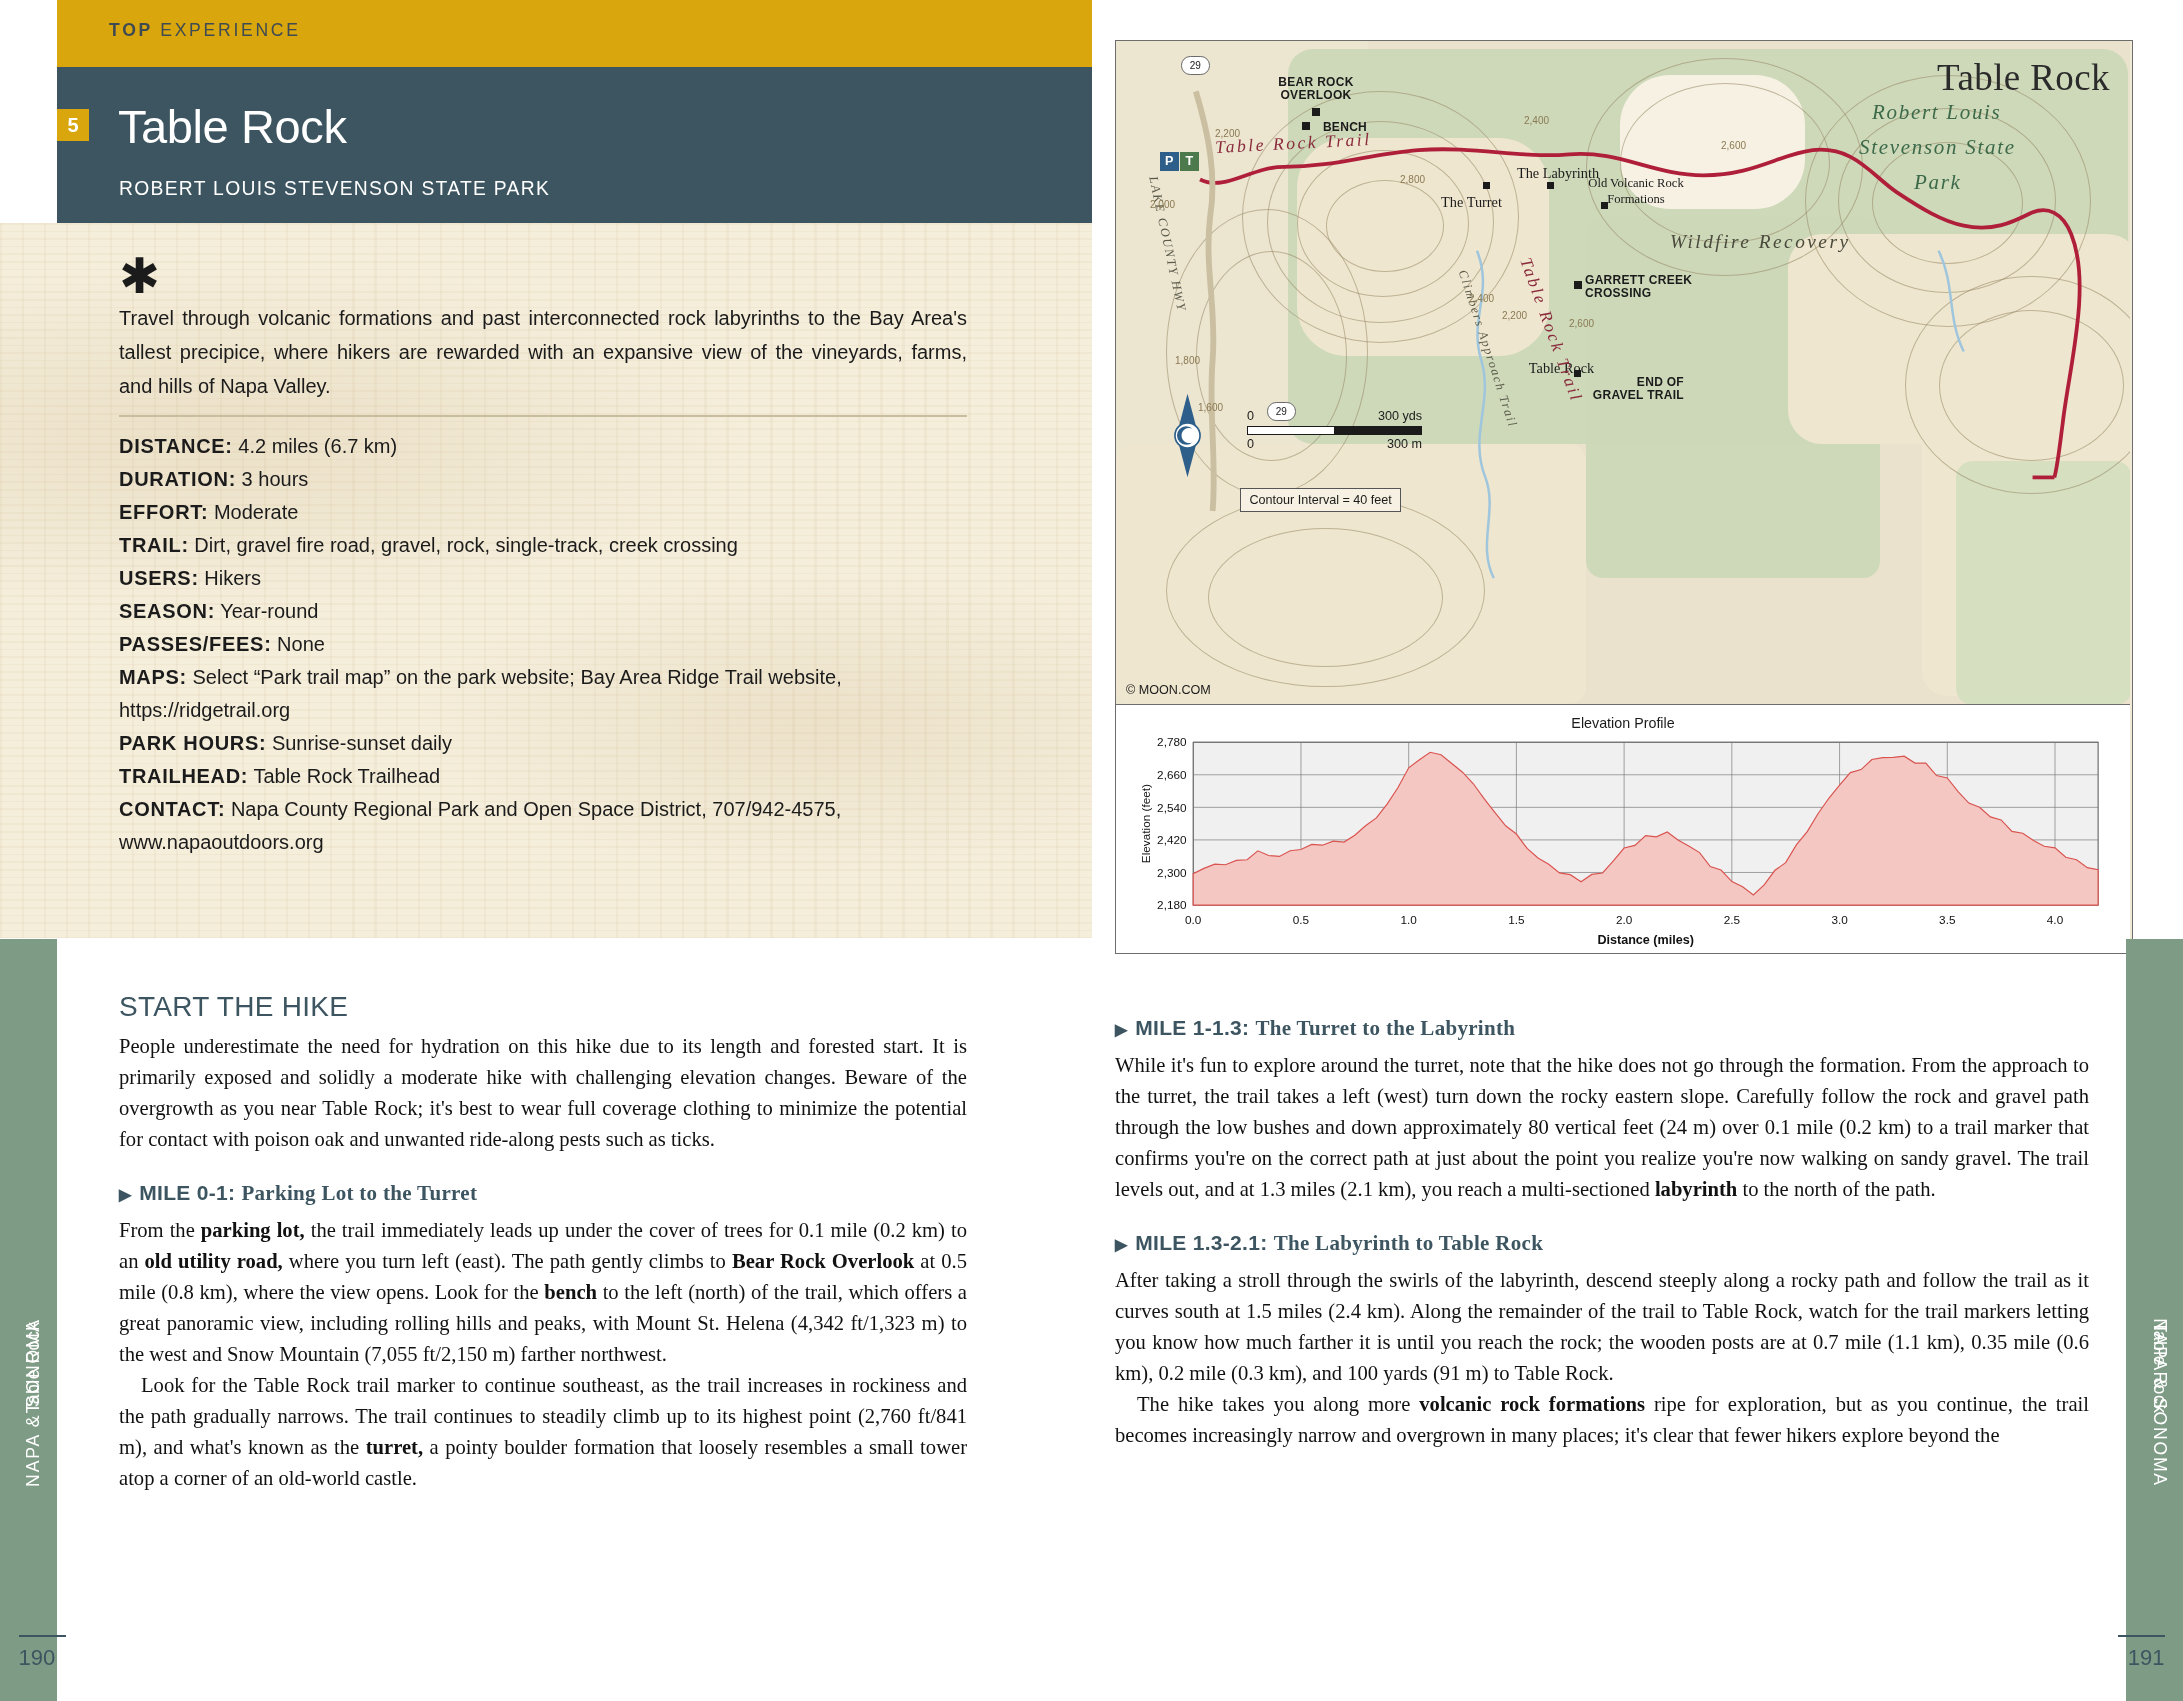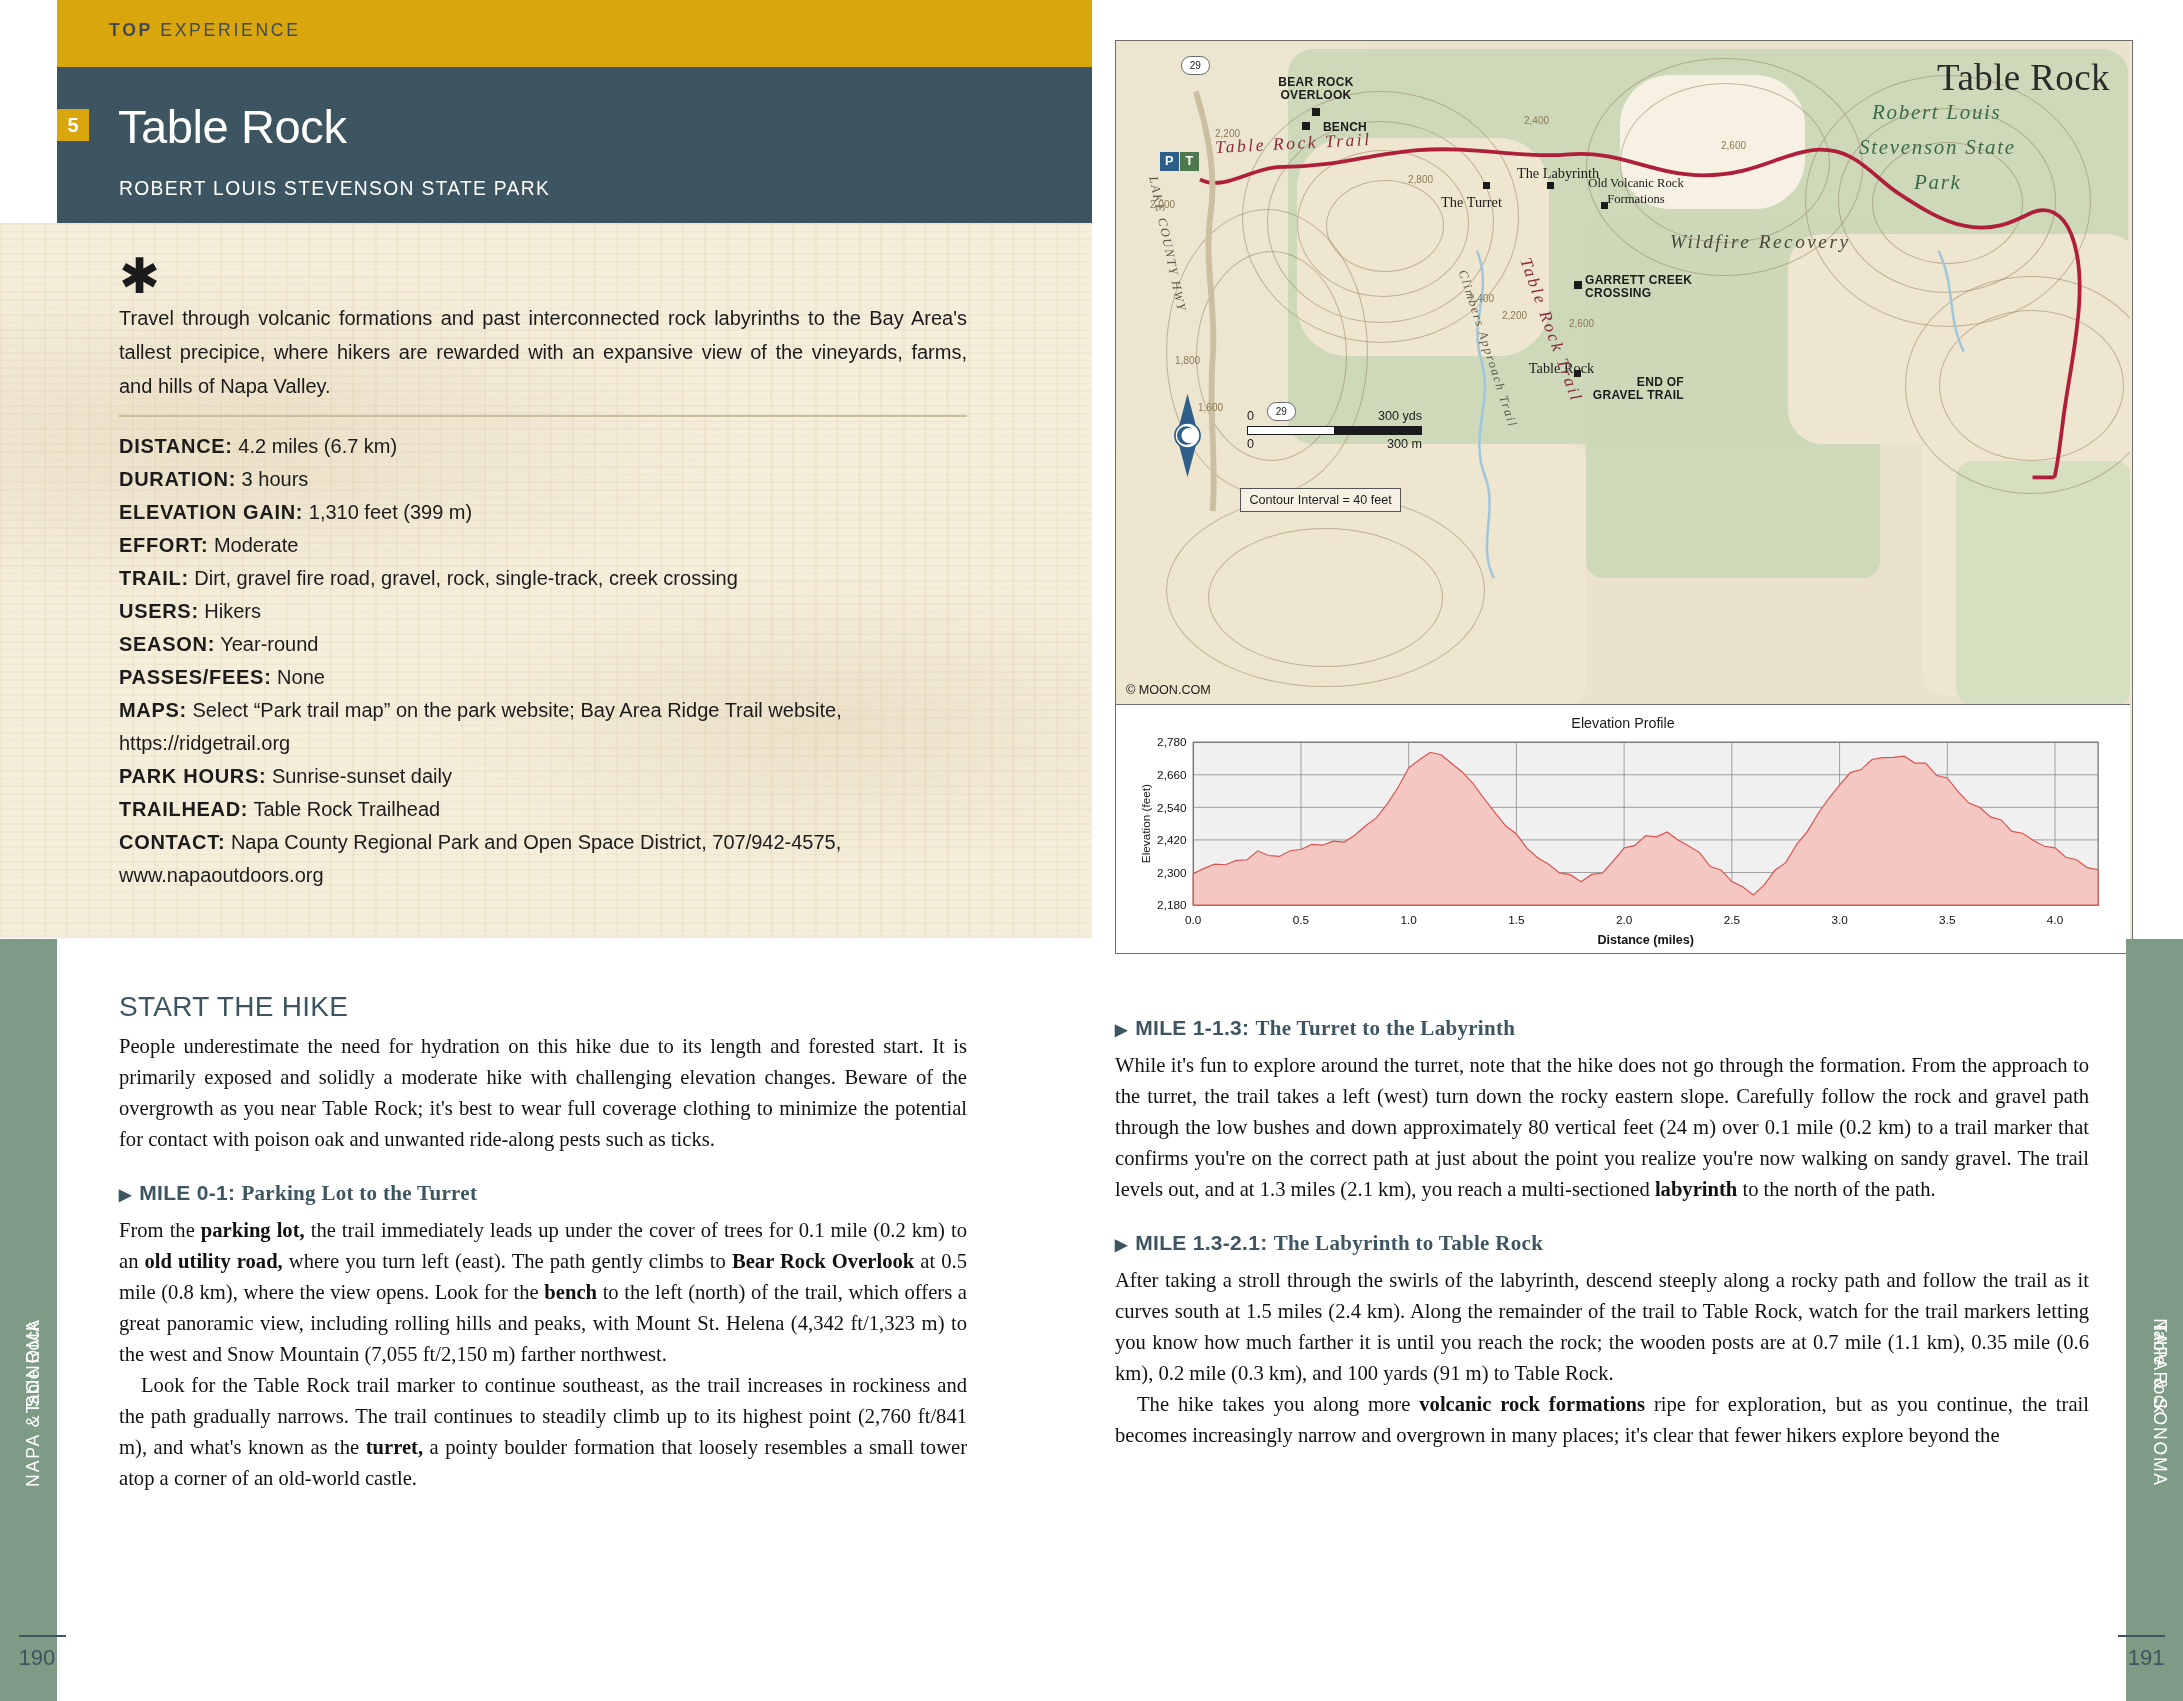--- a/index.html
+++ b/index.html
@@ -281,21 +281,20 @@
     <div class="hike-subtitle">ROBERT LOUIS STEVENSON STATE PARK</div>
 
     <div class="info-panel"></div>
     <div class="asterisk">✱</div>
     <div class="intro-text">Travel through volcanic formations and past interconnected rock labyrinths to the Bay Area's tallest precipice, where hikers are rewarded with an expansive view of the vineyards, farms, and hills of Napa Valley.</div>
     <div class="divider"></div>
 
     <div class="specs">
       <div><span class="lbl">DISTANCE:</span> <span>4.2 miles (6.7 km)</span></div>
       <div><span class="lbl">DURATION:</span> <span>3 hours</span></div>
-      <div><span class="lbl">ELEVATION GAIN:</span> <span>1,310 feet (399 m)</span></div>
       <div><span class="lbl">EFFORT:</span> <span>Moderate</span></div>
       <div><span class="lbl">TRAIL:</span> <span>Dirt, gravel fire road, gravel, rock, single-track, creek crossing</span></div>
       <div><span class="lbl">USERS:</span> <span>Hikers</span></div>
       <div><span class="lbl">SEASON:</span> <span>Year-round</span></div>
       <div><span class="lbl">PASSES/FEES:</span> <span>None</span></div>
       <div><span class="lbl">MAPS:</span> <span>Select “Park trail map” on the park website; Bay Area Ridge Trail website, https://ridgetrail.org</span></div>
       <div><span class="lbl">PARK HOURS:</span> <span>Sunrise-sunset daily</span></div>
       <div><span class="lbl">TRAILHEAD:</span> <span>Table Rock Trailhead</span></div>
       <div><span class="lbl">CONTACT:</span> <span>Napa County Regional Park and Open Space District, 707/942-4575, www.napaoutdoors.org</span></div>
     </div>
@@ -403,21 +402,21 @@
         <div class="map-poi" style="left:467px; top:335px; width:101px; text-align:right;">END OF GRAVEL TRAIL</div>
 
         <div class="trail-label" style="left:99px; top:92px; color:#8a2b3c; font-size:17.6px; letter-spacing:2.5px; transform:rotate(-3deg);">Table Rock Trail</div>
         <div class="trail-label" style="left:418px; top:214px; color:#8a2b3c; font-size:17px; letter-spacing:2.5px; transform:rotate(70deg); transform-origin:left top;">Table Rock Trail</div>
         <div class="trail-label" style="left:353px; top:227px; color:#5a5a4a; font-size:12.6px; letter-spacing:1.7px; transform:rotate(72deg); transform-origin:left top;">Climbers Approach Trail</div>
         <div class="trail-label" style="left:44px; top:134px; color:#5a5a4a; font-size:12.6px; letter-spacing:1.7px; transform:rotate(78deg); transform-origin:left top;">LAKE COUNTY HWY</div>
 
         <div class="elev-lbl" style="left:99px; top:87px;">2,200</div>
         <div class="elev-lbl" style="left:408px; top:74px;">2,400</div>
         <div class="elev-lbl" style="left:605px; top:99px;">2,600</div>
-        <div class="elev-lbl" style="left:292px; top:133px;">2,800</div>
+        <div class="elev-lbl" style="left:284px; top:133px;">2,800</div>
         <div class="elev-lbl" style="left:34px; top:158px;">2,000</div>
         <div class="elev-lbl" style="left:59px; top:314px;">1,800</div>
         <div class="elev-lbl" style="left:82px; top:361px;">1,600</div>
         <div class="elev-lbl" style="left:353px; top:252px;">2,400</div>
         <div class="elev-lbl" style="left:386px; top:269px;">2,200</div>
         <div class="elev-lbl" style="left:453px; top:277px;">2,600</div>
 
         <div class="compass">
           <svg width="69" height="87" viewBox="0 0 82 104">
             <polygon points="41,2 52,44 41,56 30,44" fill="#2e5f8a"></polygon>

